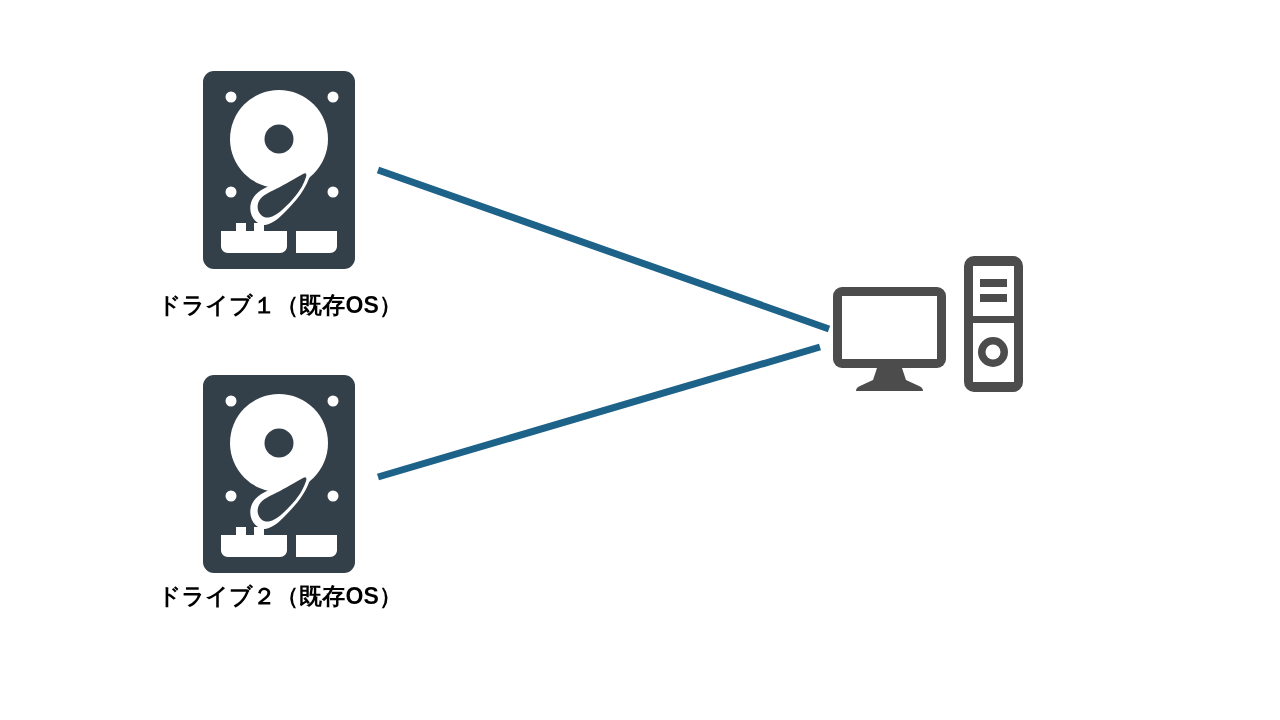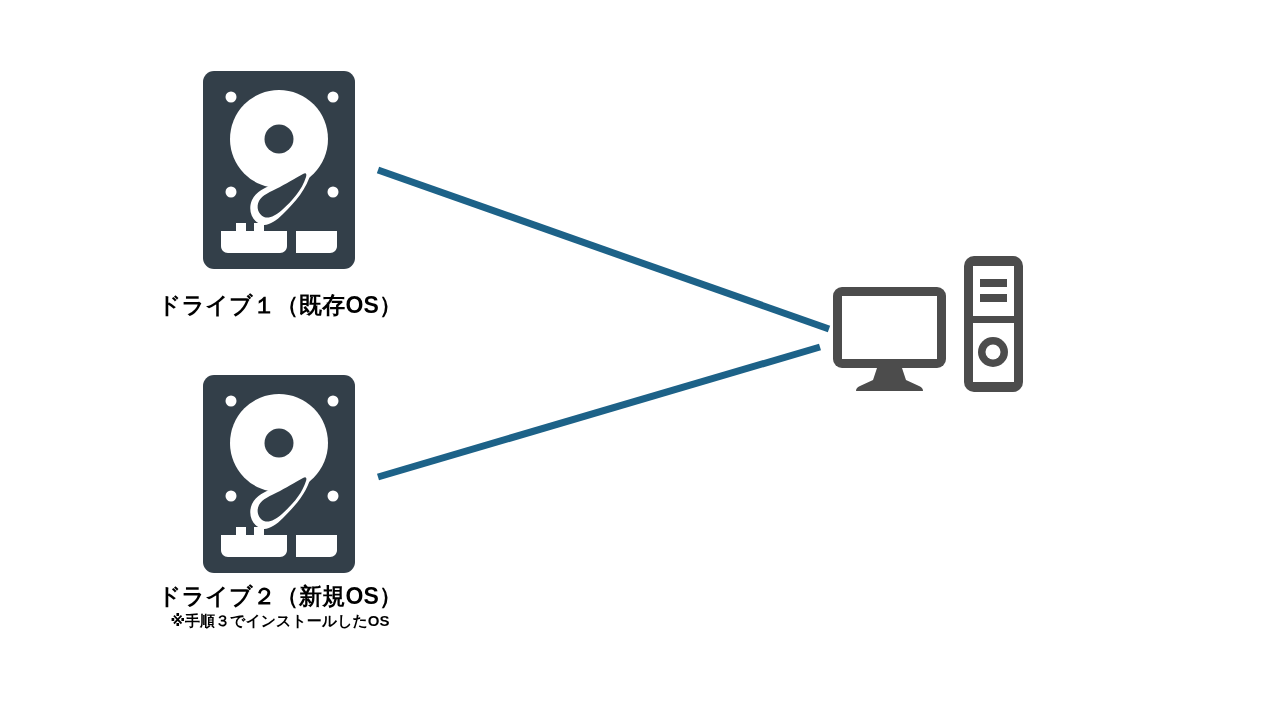--- a/index.html
+++ b/index.html
@@ -120,22 +120,21 @@
       <circle cx="28" cy="26" r="5.5" fill="#ffffff"></circle>
       <circle cx="130" cy="26" r="5.5" fill="#ffffff"></circle>
       <circle cx="28" cy="121" r="5.5" fill="#ffffff"></circle>
       <circle cx="130" cy="121" r="5.5" fill="#ffffff"></circle>
       <path d="M18 160 L33 160 L33 152 L43 152 L43 160 L51 160 L51 152 L61 152 L61 160
                L84 160 L84 175 C84 179 81 182 77 182 L25 182 C21 182 18 179 18 175 Z" fill="#ffffff"></path>
       <path d="M93 160 L134 160 L134 175 C134 179 131 182 127 182 L93 182 Z" fill="#ffffff"></path>
     </svg>
   </div>
   <div class="caption" id="drive2-caption">
-    <div class="caption-main">ドライブ２（新規OS）</div>
-    <div class="caption-sub">※手順３でインストールしたOS</div>
+    <div class="caption-main">ドライブ２（既存OS）</div>
   </div>
 
   <div class="node" id="pc-node">
     <svg class="pc-icon" viewBox="0 0 190 136" xmlns="http://www.w3.org/2000/svg">
 
       <g>
         <rect x="0" y="31" width="113" height="81" rx="9" ry="9" fill="#4c4c4c"></rect>
         <rect x="9" y="40" width="95" height="63" fill="#ffffff"></rect>
         <path d="M44 112 L69 112 L73 124 L86 130 C89 131 90 133 90 135 L23 135
                  C23 133 24 131 27 130 L40 124 Z" fill="#4c4c4c"></path>

